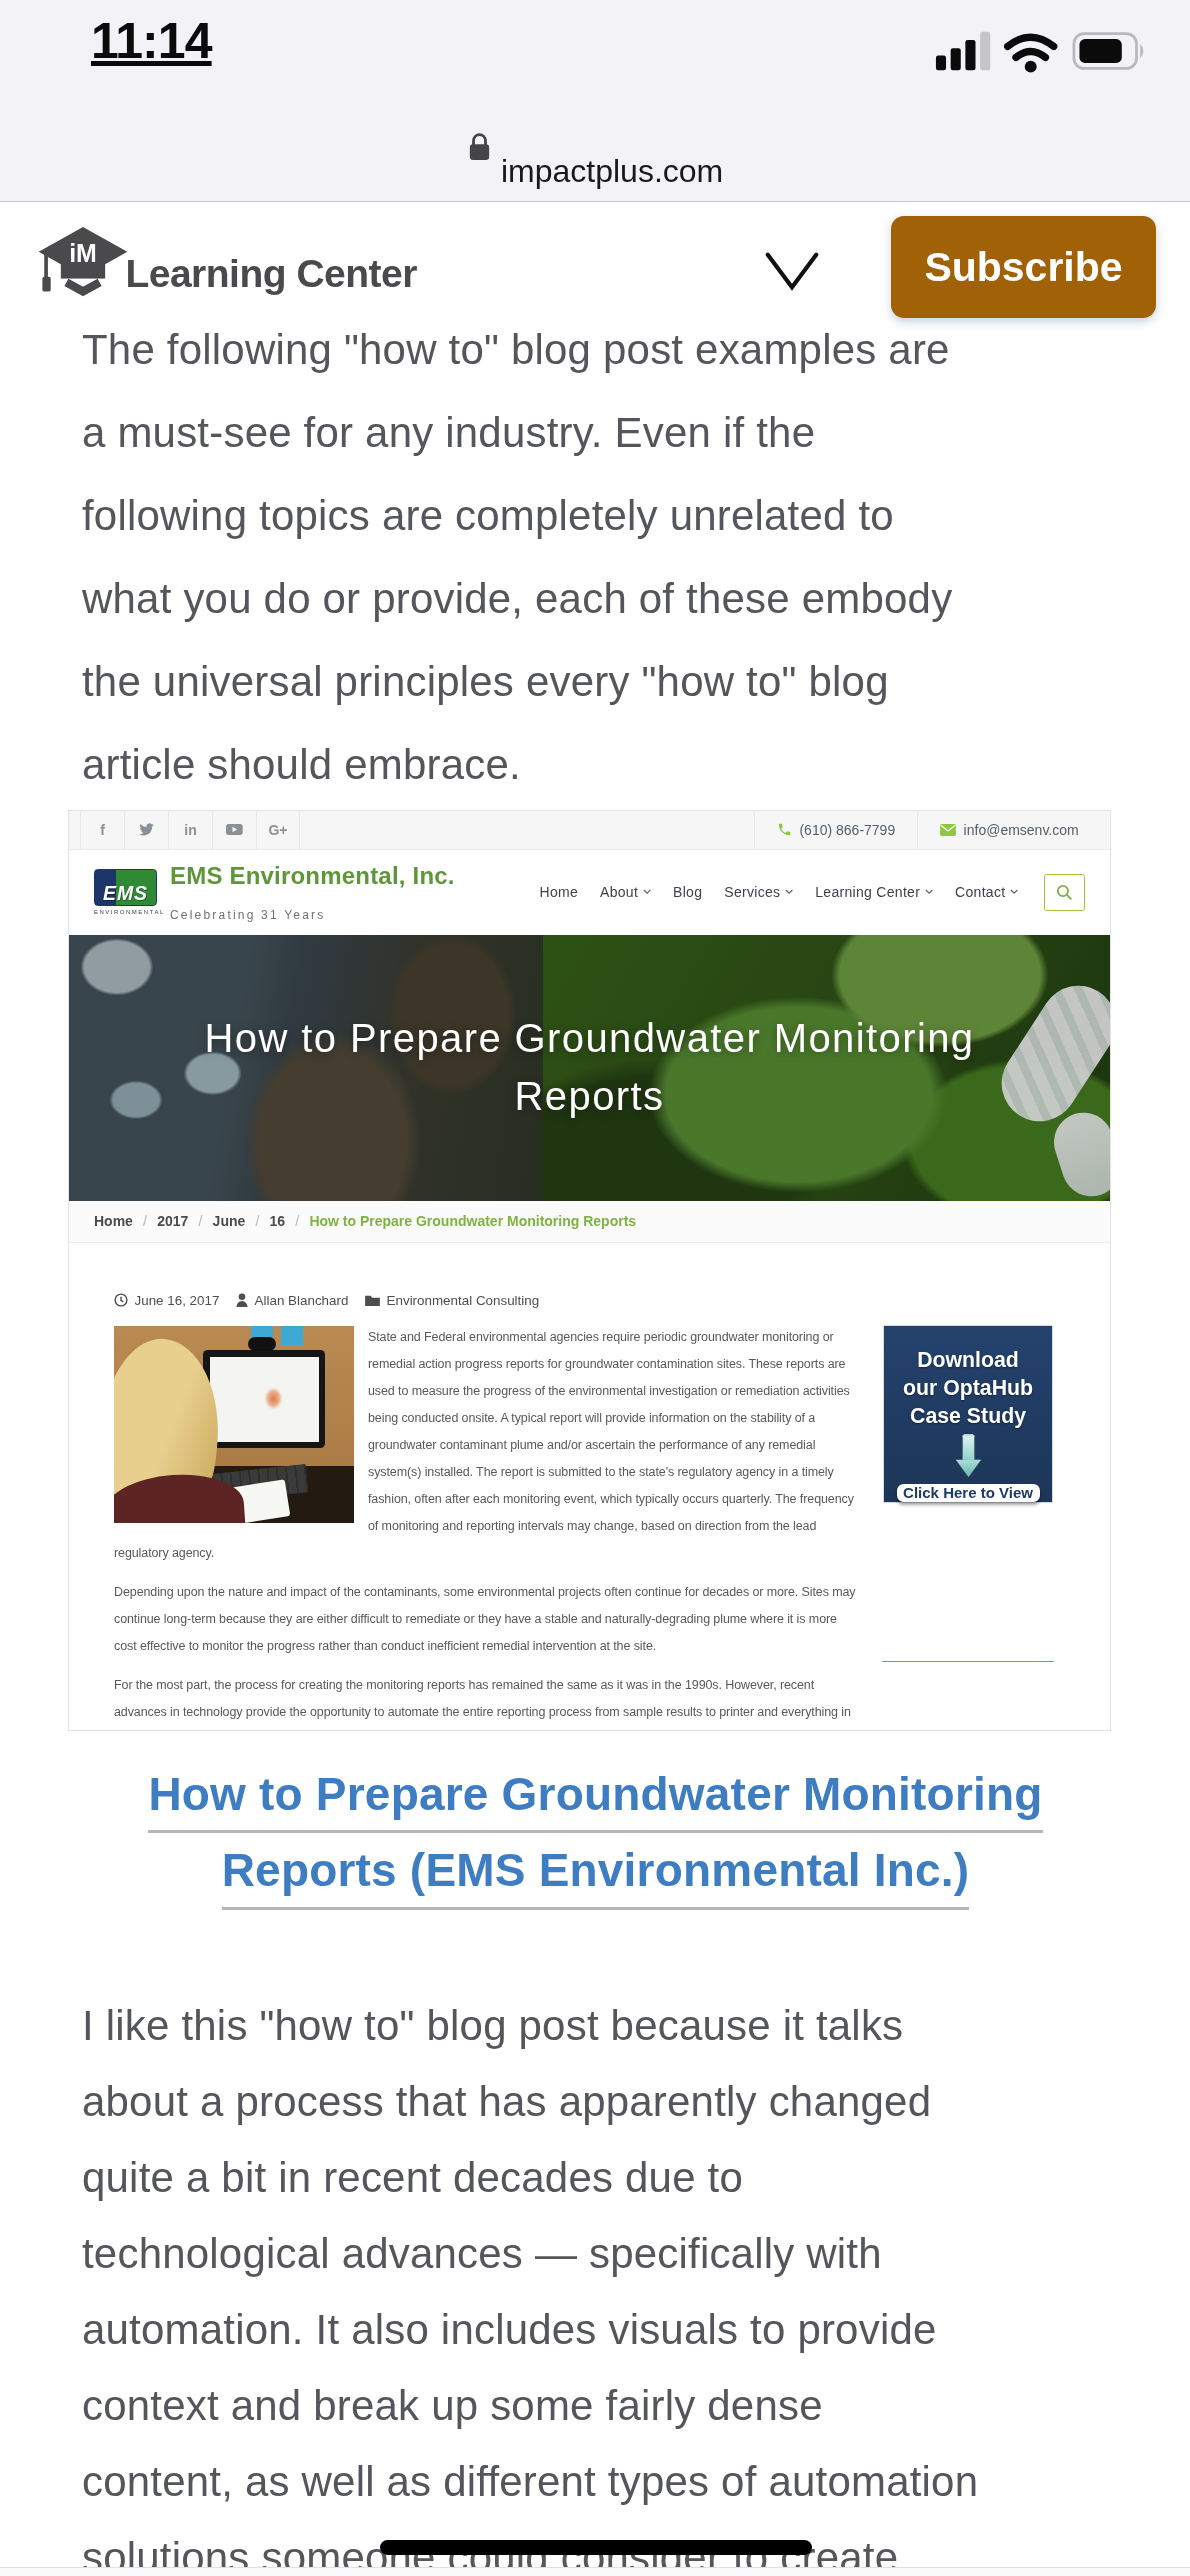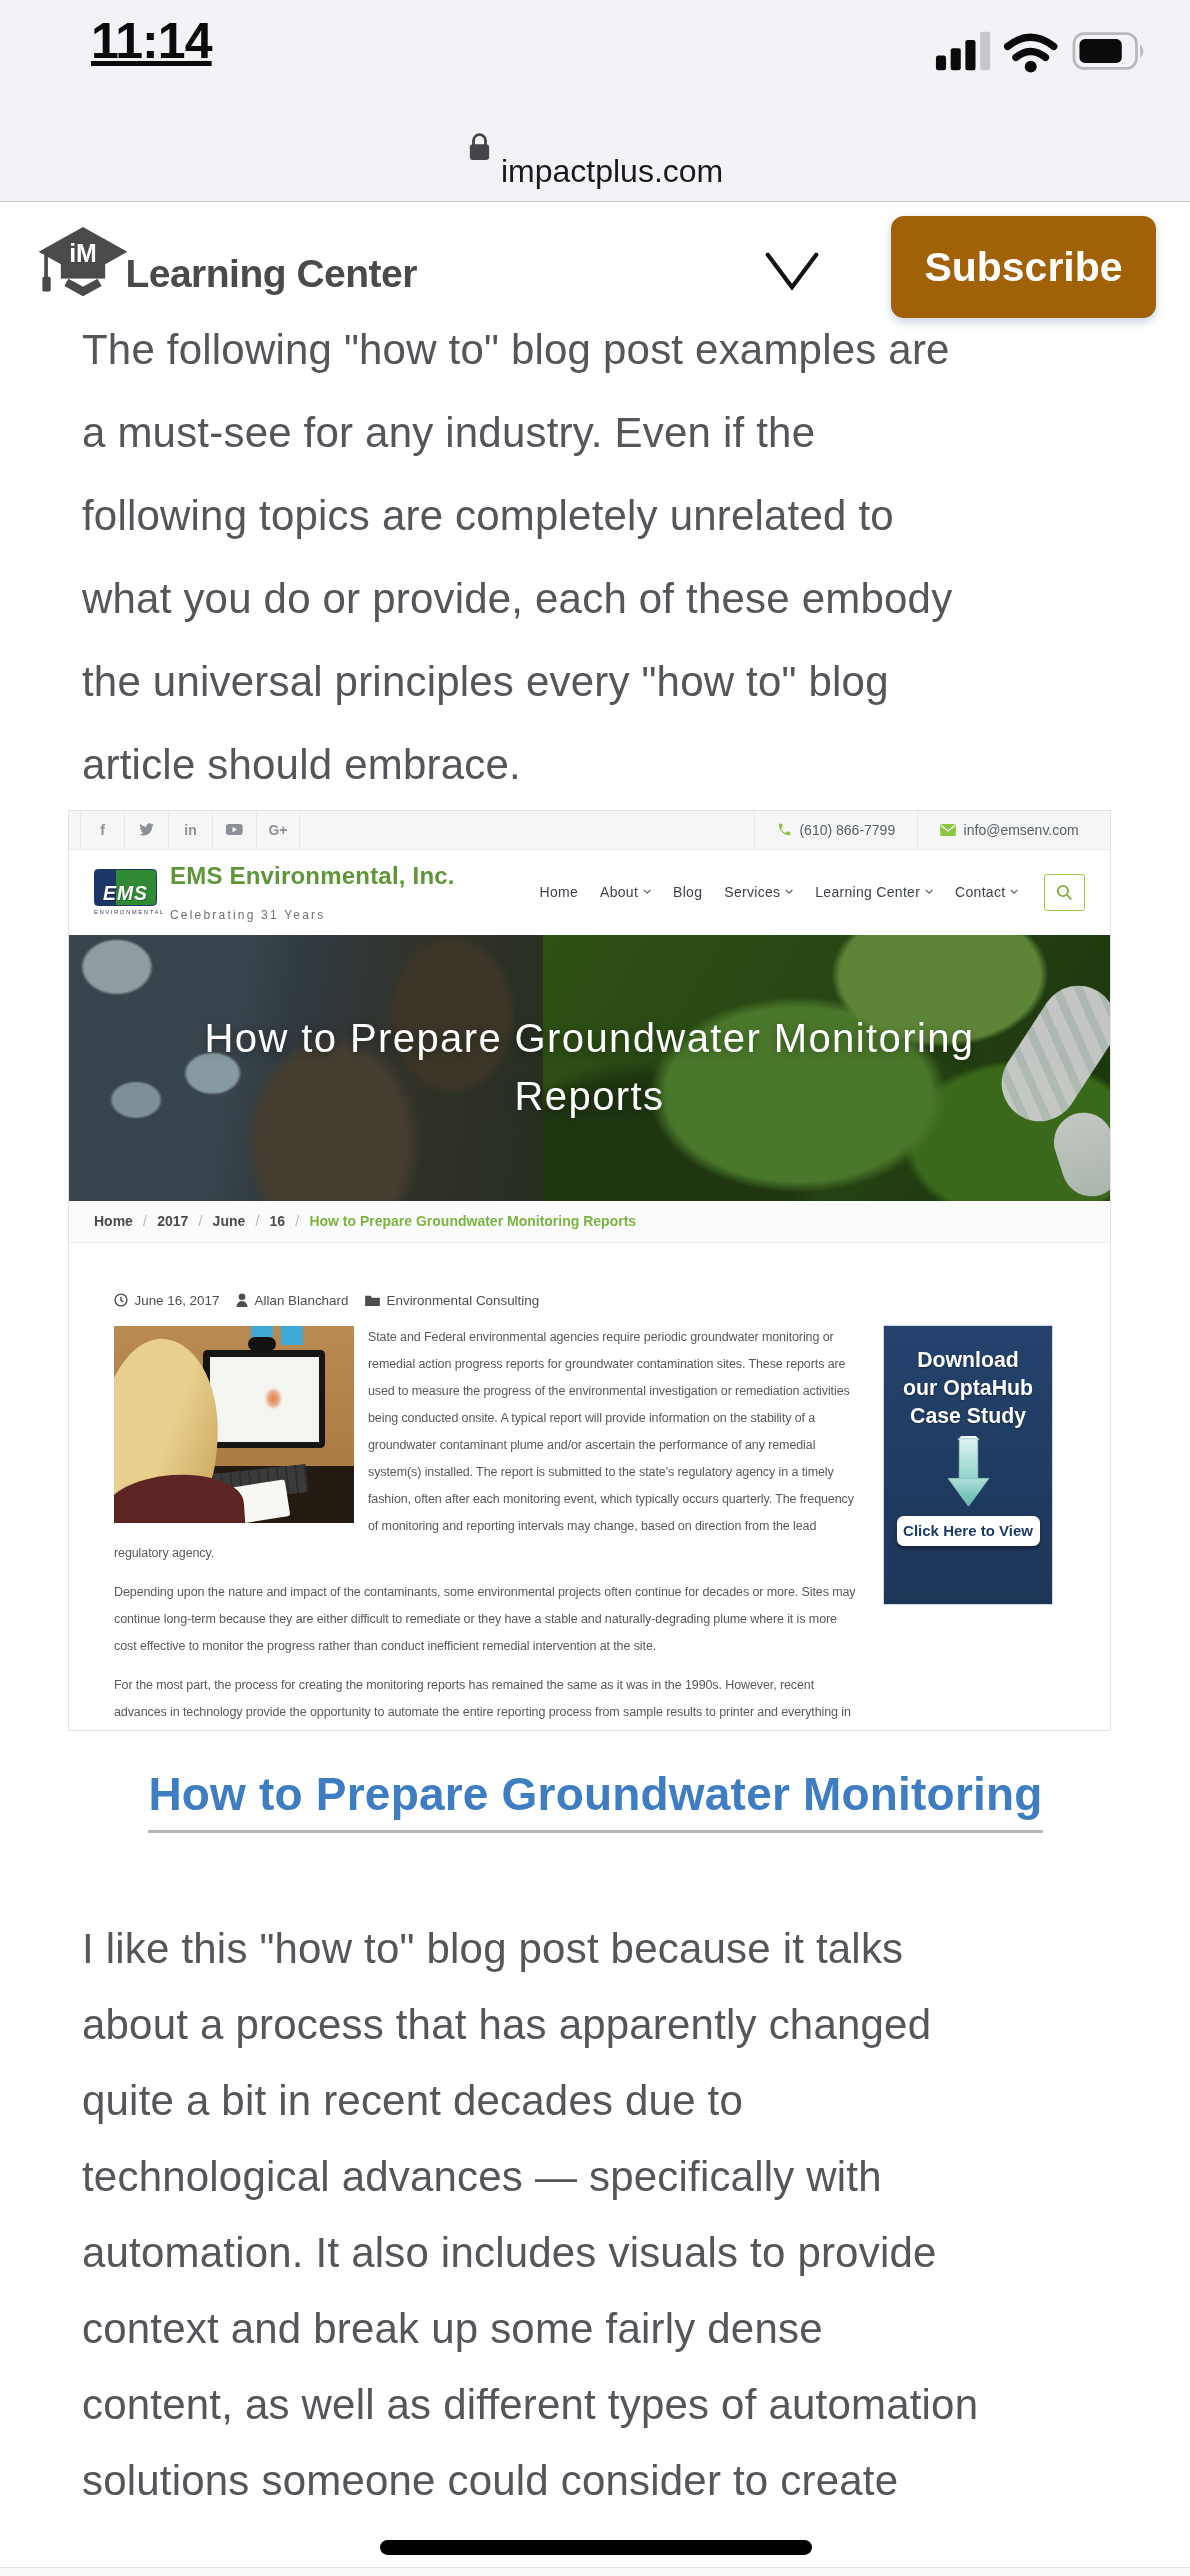--- a/index.html
+++ b/index.html
@@ -197,21 +197,21 @@
   .ap-tumbler {
     position:absolute; left:76px; top:85px; width:15px; height:48px;
     background:linear-gradient(90deg,#cfd4d6,#8f979b); border-radius:2.8px;
   }
   .shot-p {
     width:742px; font-size:12.5px; line-height:27px; letter-spacing:-0.1px;
     color:#595959; margin-bottom:12px;
   }
   .shot-sidebar { position:absolute; left:815px; top:83px; width:168px; }
   .cta-box {
-    width:168px; height:278px; background:linear-gradient(#24426d,#1d3658);
+    width:168px; height:176px; background:linear-gradient(#24426d,#1d3658);
     display:flex; flex-direction:column; align-items:center; padding-top:20.4px;
     box-shadow:0 0 0 0.9px #cfd6df; cursor:pointer;
   }
   .cta-line { color:#fff; font-size:21.3px; font-weight:700; line-height:28px; text-shadow:0 0.9px 1.9px rgba(0,0,0,0.4); }
   .cta-arrow { margin:1.9px 0 3.7px; }
   .cta-button {
     width:143px; height:30px; background:#ffffff; border-radius:6.5px;
     display:flex; align-items:center; justify-content:center;
     color:#1e3a66; font-size:15px; font-weight:700;
     box-shadow:0 2.8px 3.7px rgba(0,0,0,0.4);
@@ -475,20 +475,21 @@
             </svg>
             <div class="cta-button">Click Here to View</div>
           </div>
           <div class="sidebar-divider"></div>
         </div>
       </div>
     </div>
 
     <h2 class="link-heading">
       <span class="hl">How to Prepare Groundwater Monitoring</span><br>
+      <span class="hl">Reports (EMS Environmental Inc.)</span>
     </h2>
 
     <p class="lead second">I like this "how to" blog post because it talks
 about a process that has apparently changed
 quite a bit in recent decades due to
 technological advances — specifically with
 automation. It also includes visuals to provide
 context and break up some fairly dense
 content, as well as different types of automation
 solutions someone could consider to create</p>

